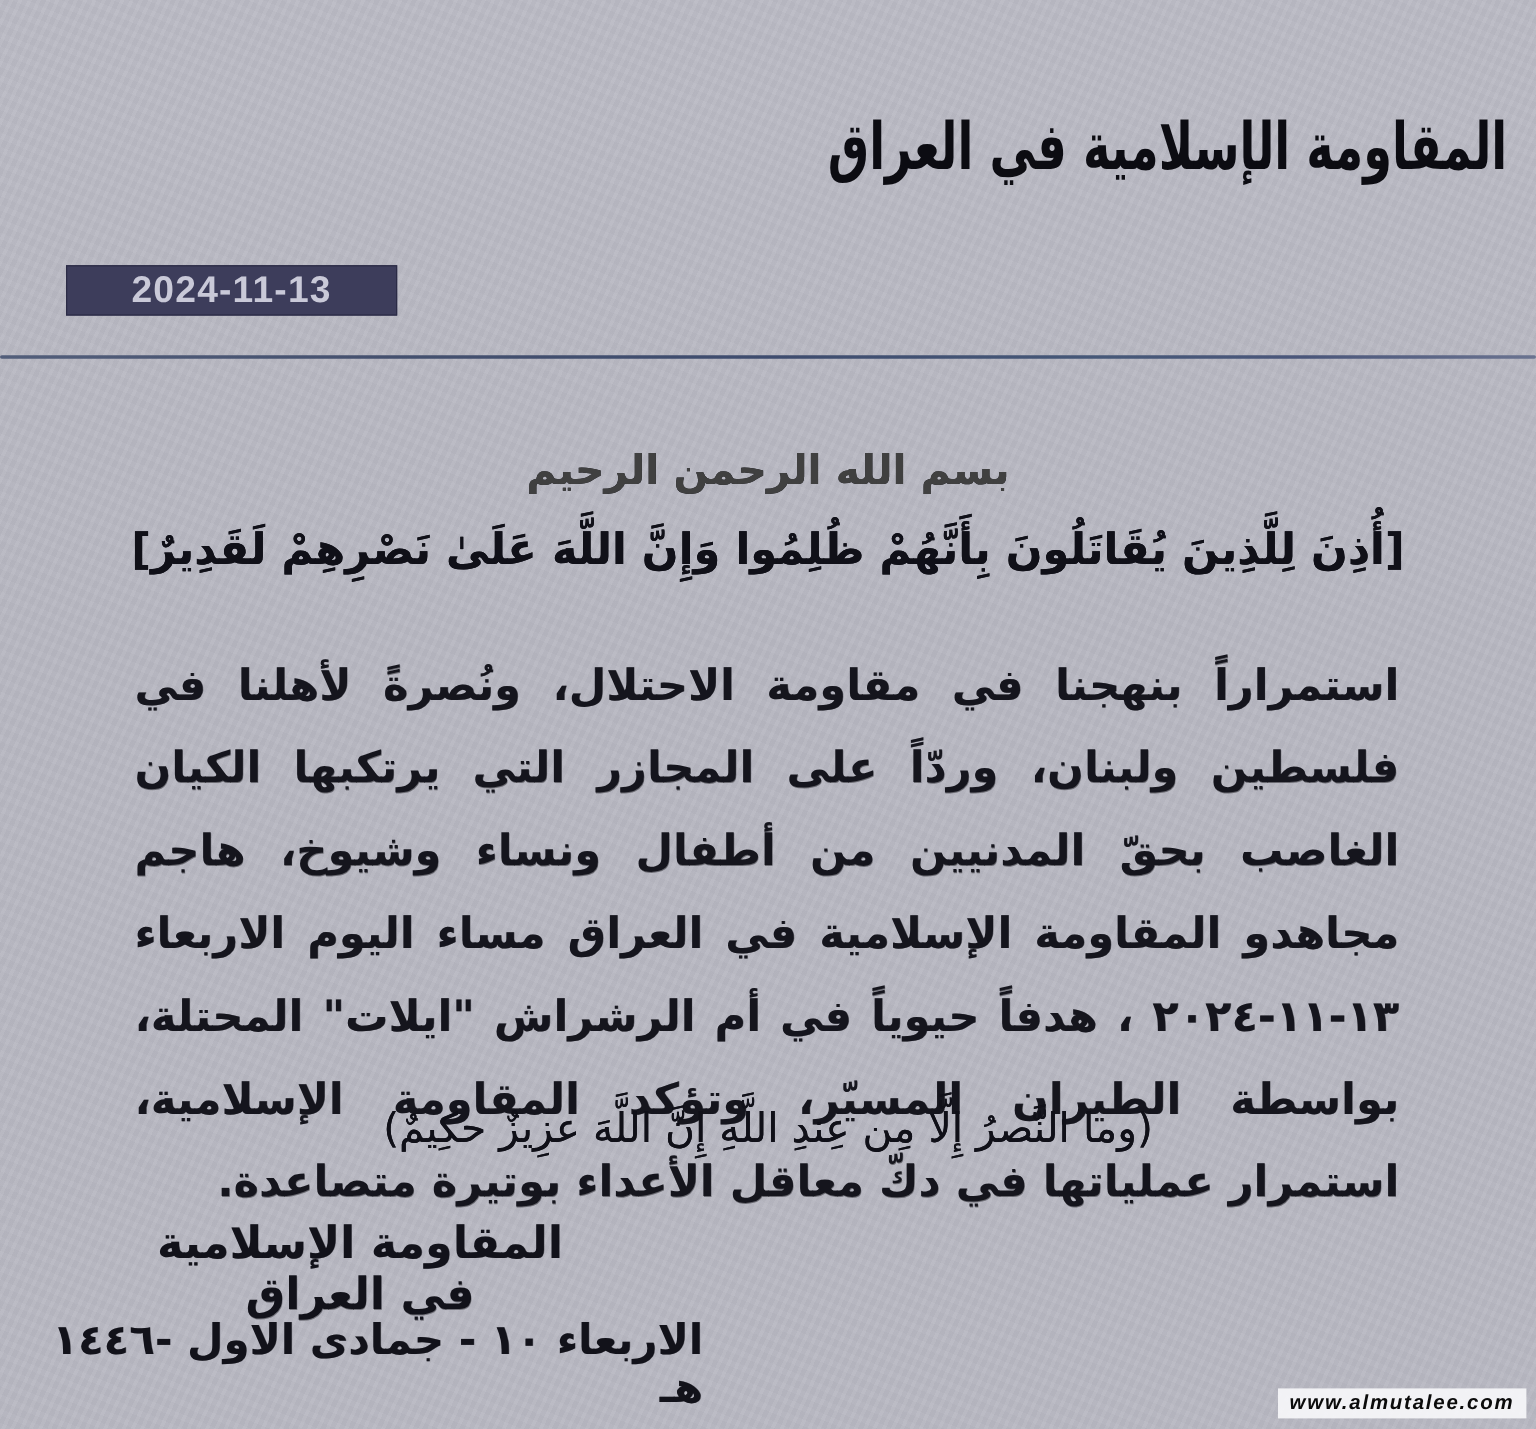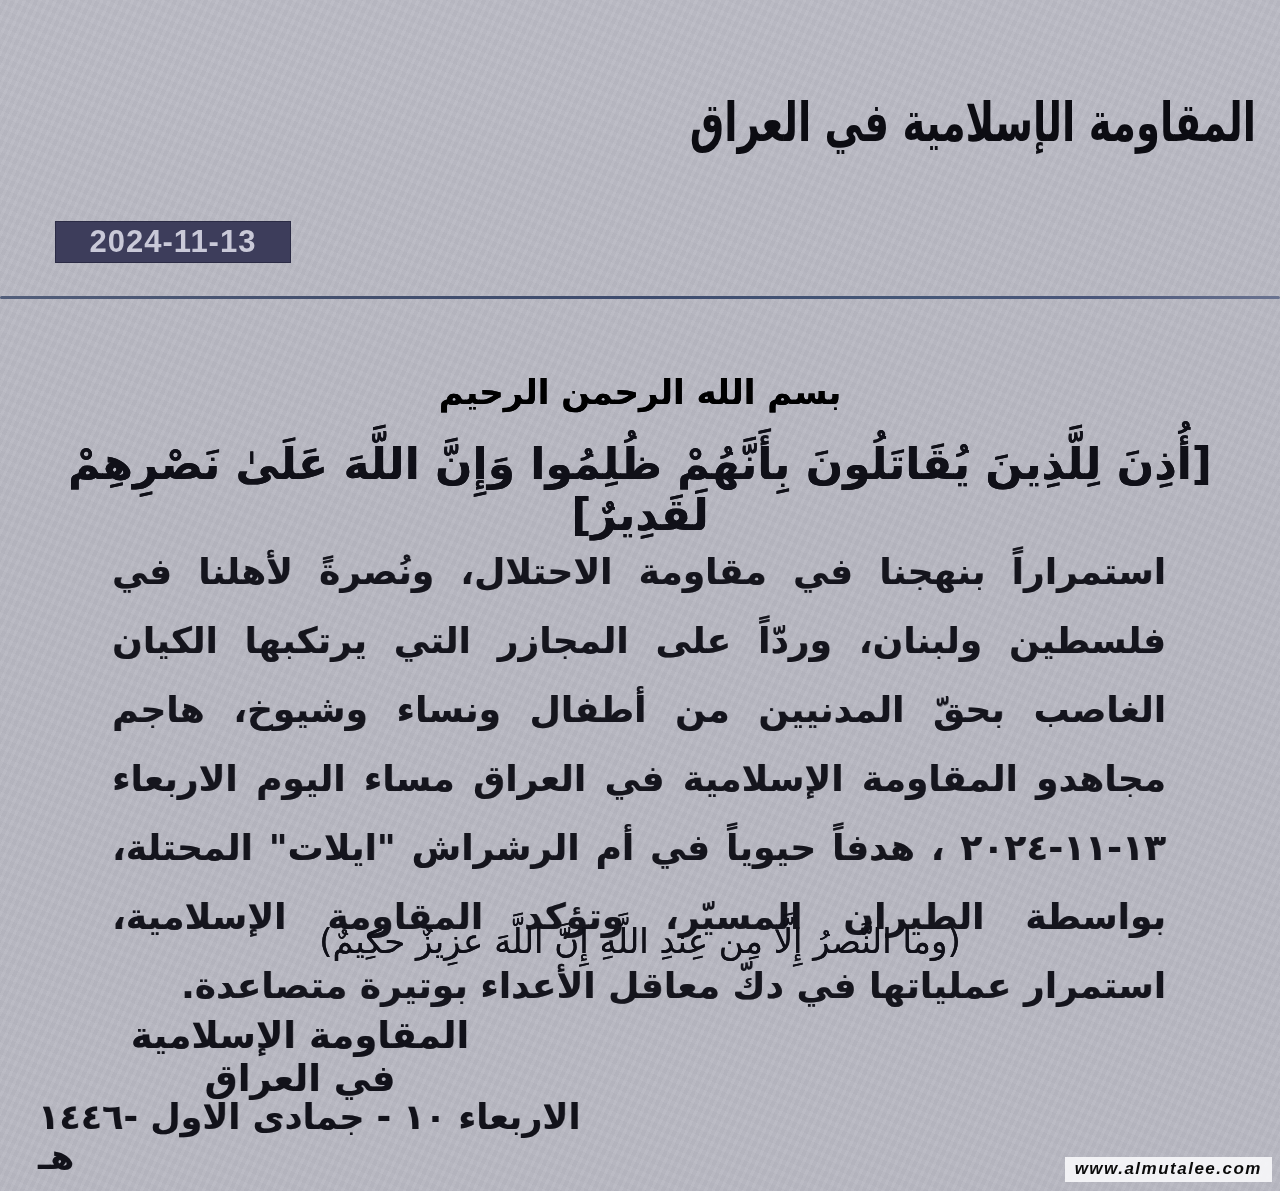--- a/index.html
+++ b/index.html
@@ -45,21 +45,21 @@
     color: #0c0c12;
     transform: scaleX(0.84) scaleY(1.18);
     transform-origin: center right;
     white-space: nowrap;
     letter-spacing: -1px;
   }
   .date-badge {
     position: absolute;
     top: 221px;
     left: 55px;
-    width: 236px;
+    width: 276px;
     height: 42px;
     background: #3d3d5b;
     border: 1px solid #2b2b45;
     box-sizing: border-box;
     display: flex;
     align-items: center;
     justify-content: center;
     direction: ltr;
     font-family: "Liberation Sans", sans-serif;
     font-weight: 600;
@@ -82,31 +82,31 @@
   .rtl { direction: rtl; unicode-bidi: embed; }
 
   .basmala {
     position: absolute;
     top: 372px;
     left: 0;
     right: 0;
     text-align: center;
     font-weight: bold;
     font-size: 34px;
-    color: #000000;
+    color: #404040;
     text-shadow: 0 0 0.5px #111119;
   }
   .verse-open {
     position: absolute;
     top: 438px;
     left: 0;
     right: 0;
     text-align: center;
     font-weight: bold;
-    font-size: 44px;
+    font-size: 36px;
     color: #101018;
     text-shadow: 0 0 0.5px #101018;
   }
   .body-text {
     position: absolute;
     top: 537px;
     left: 112px;
     right: 114px;
     text-align: justify;
     font-weight: bold;
@@ -135,21 +135,21 @@
     font-weight: bold;
     font-size: 37px;
     color: #12121a;
     text-shadow: 0.4px 0.4px 0 rgba(10,10,16,0.4);
   }
   .hijri-date {
     position: absolute;
     top: 1097px;
     left: 38px;
     width: 548px;
-    text-align: left;
+    text-align: right;
     font-weight: bold;
     font-size: 35px;
     color: #12121a;
     text-shadow: 0.4px 0.4px 0 rgba(10,10,16,0.4);
   }
 
   
   .watermark {
     position: absolute;
     right: 8px;

